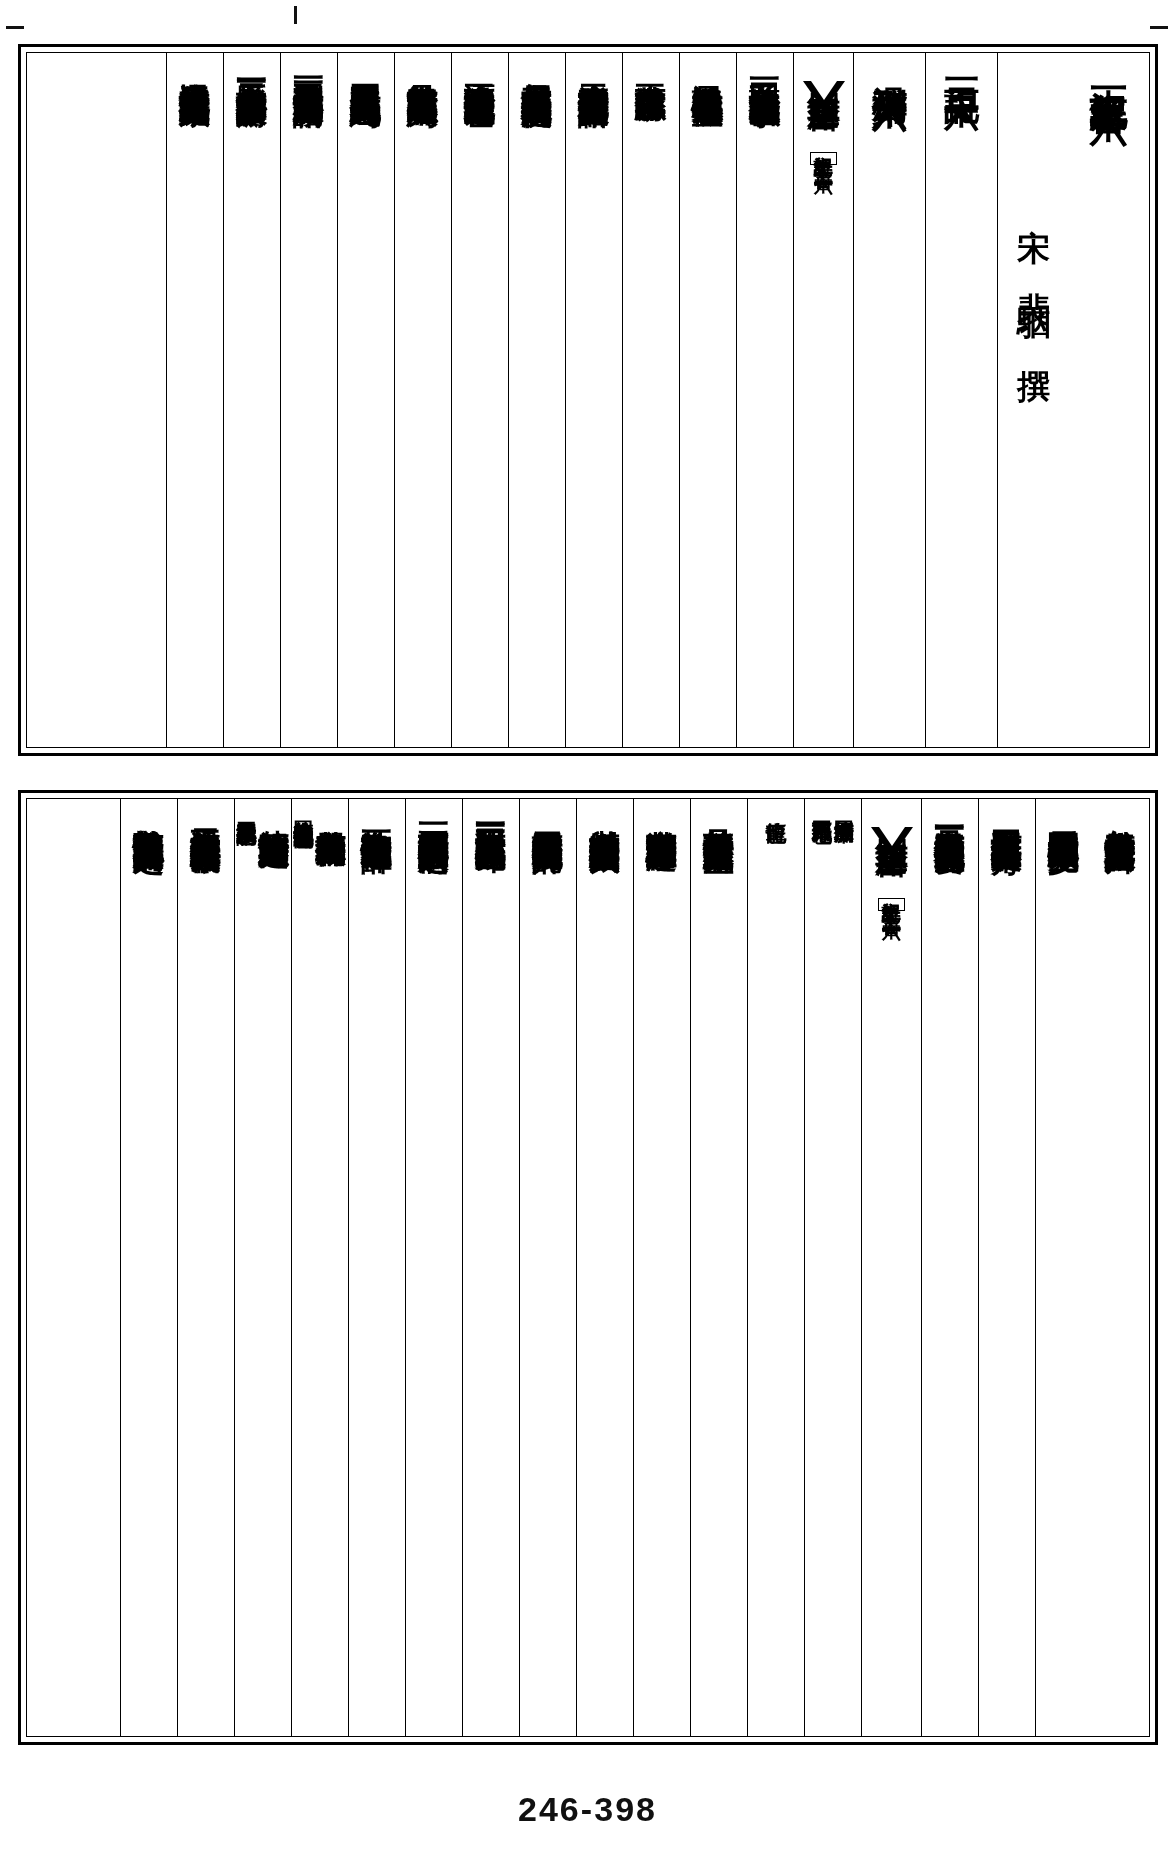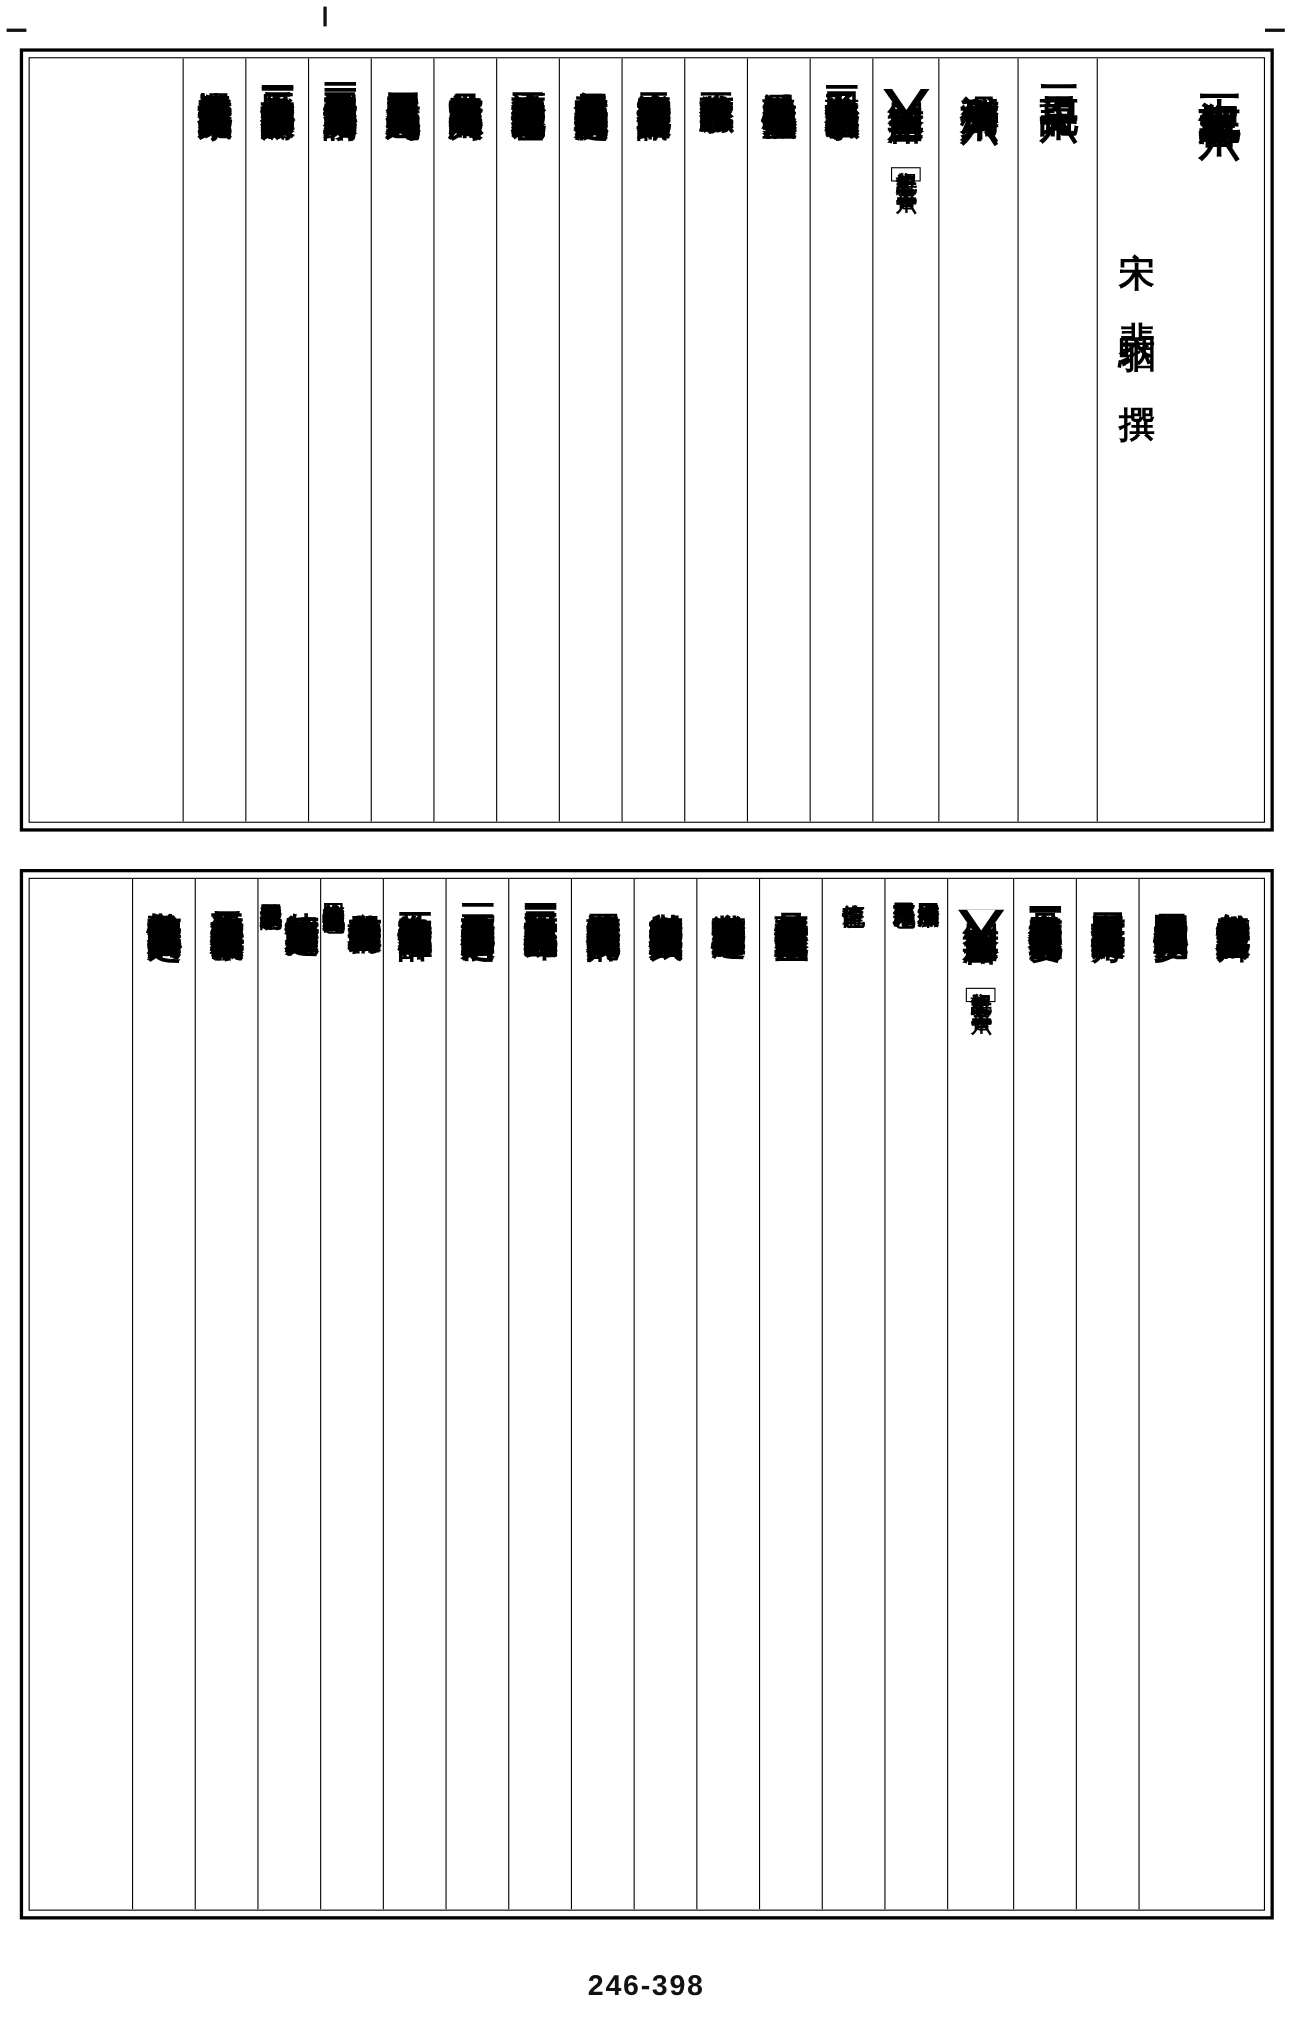--- a/index.html
+++ b/index.html
@@ -316,14 +316,14 @@
         </div>
         <div class="col col-w-norm">
           <div class="vtext">飲不過二斗徑醉矣若朋友交游久不相見卒然相覩</div>
         </div>
         <div class="col col-w-norm">
           <div class="vtext">歡然道故私情相語飲可五六斗徑醉矣若乃州閭之</div>
         </div>
       </div>
   </div>
 
-  <div class="footer" style="top:1790px; font-size:26px;">246-398</div>
+  <div class="footer" style="top:1790px; font-size:34px;">246-398</div>
 </div>
 
 </body></html>

